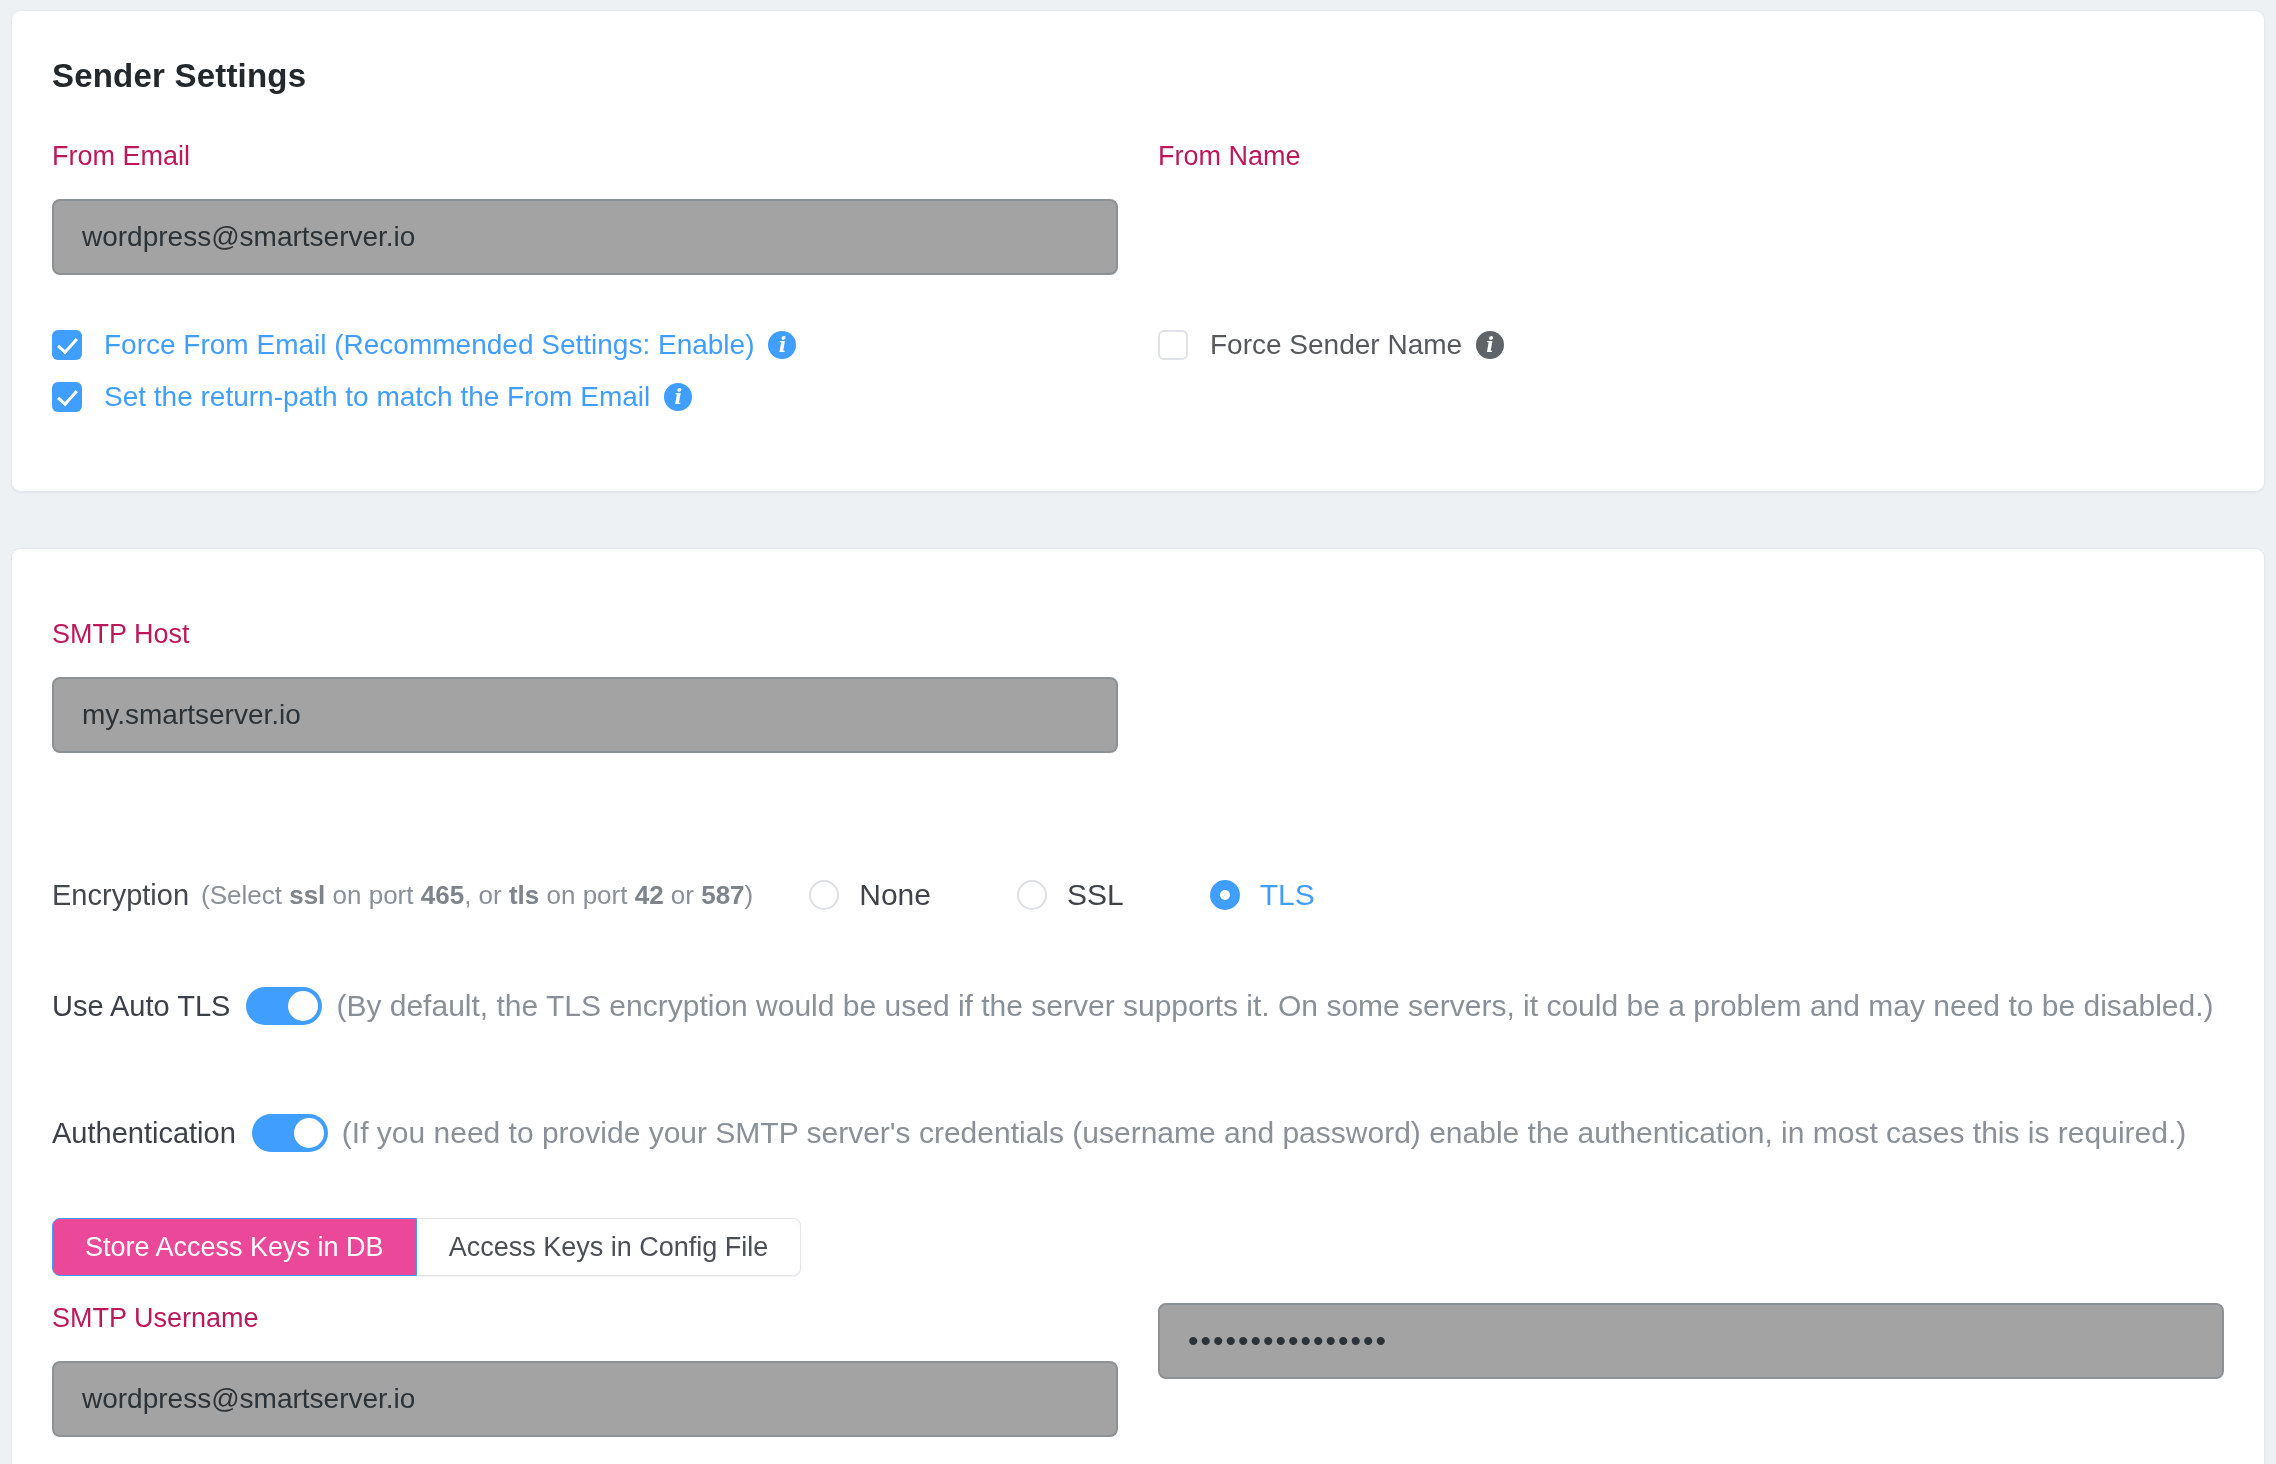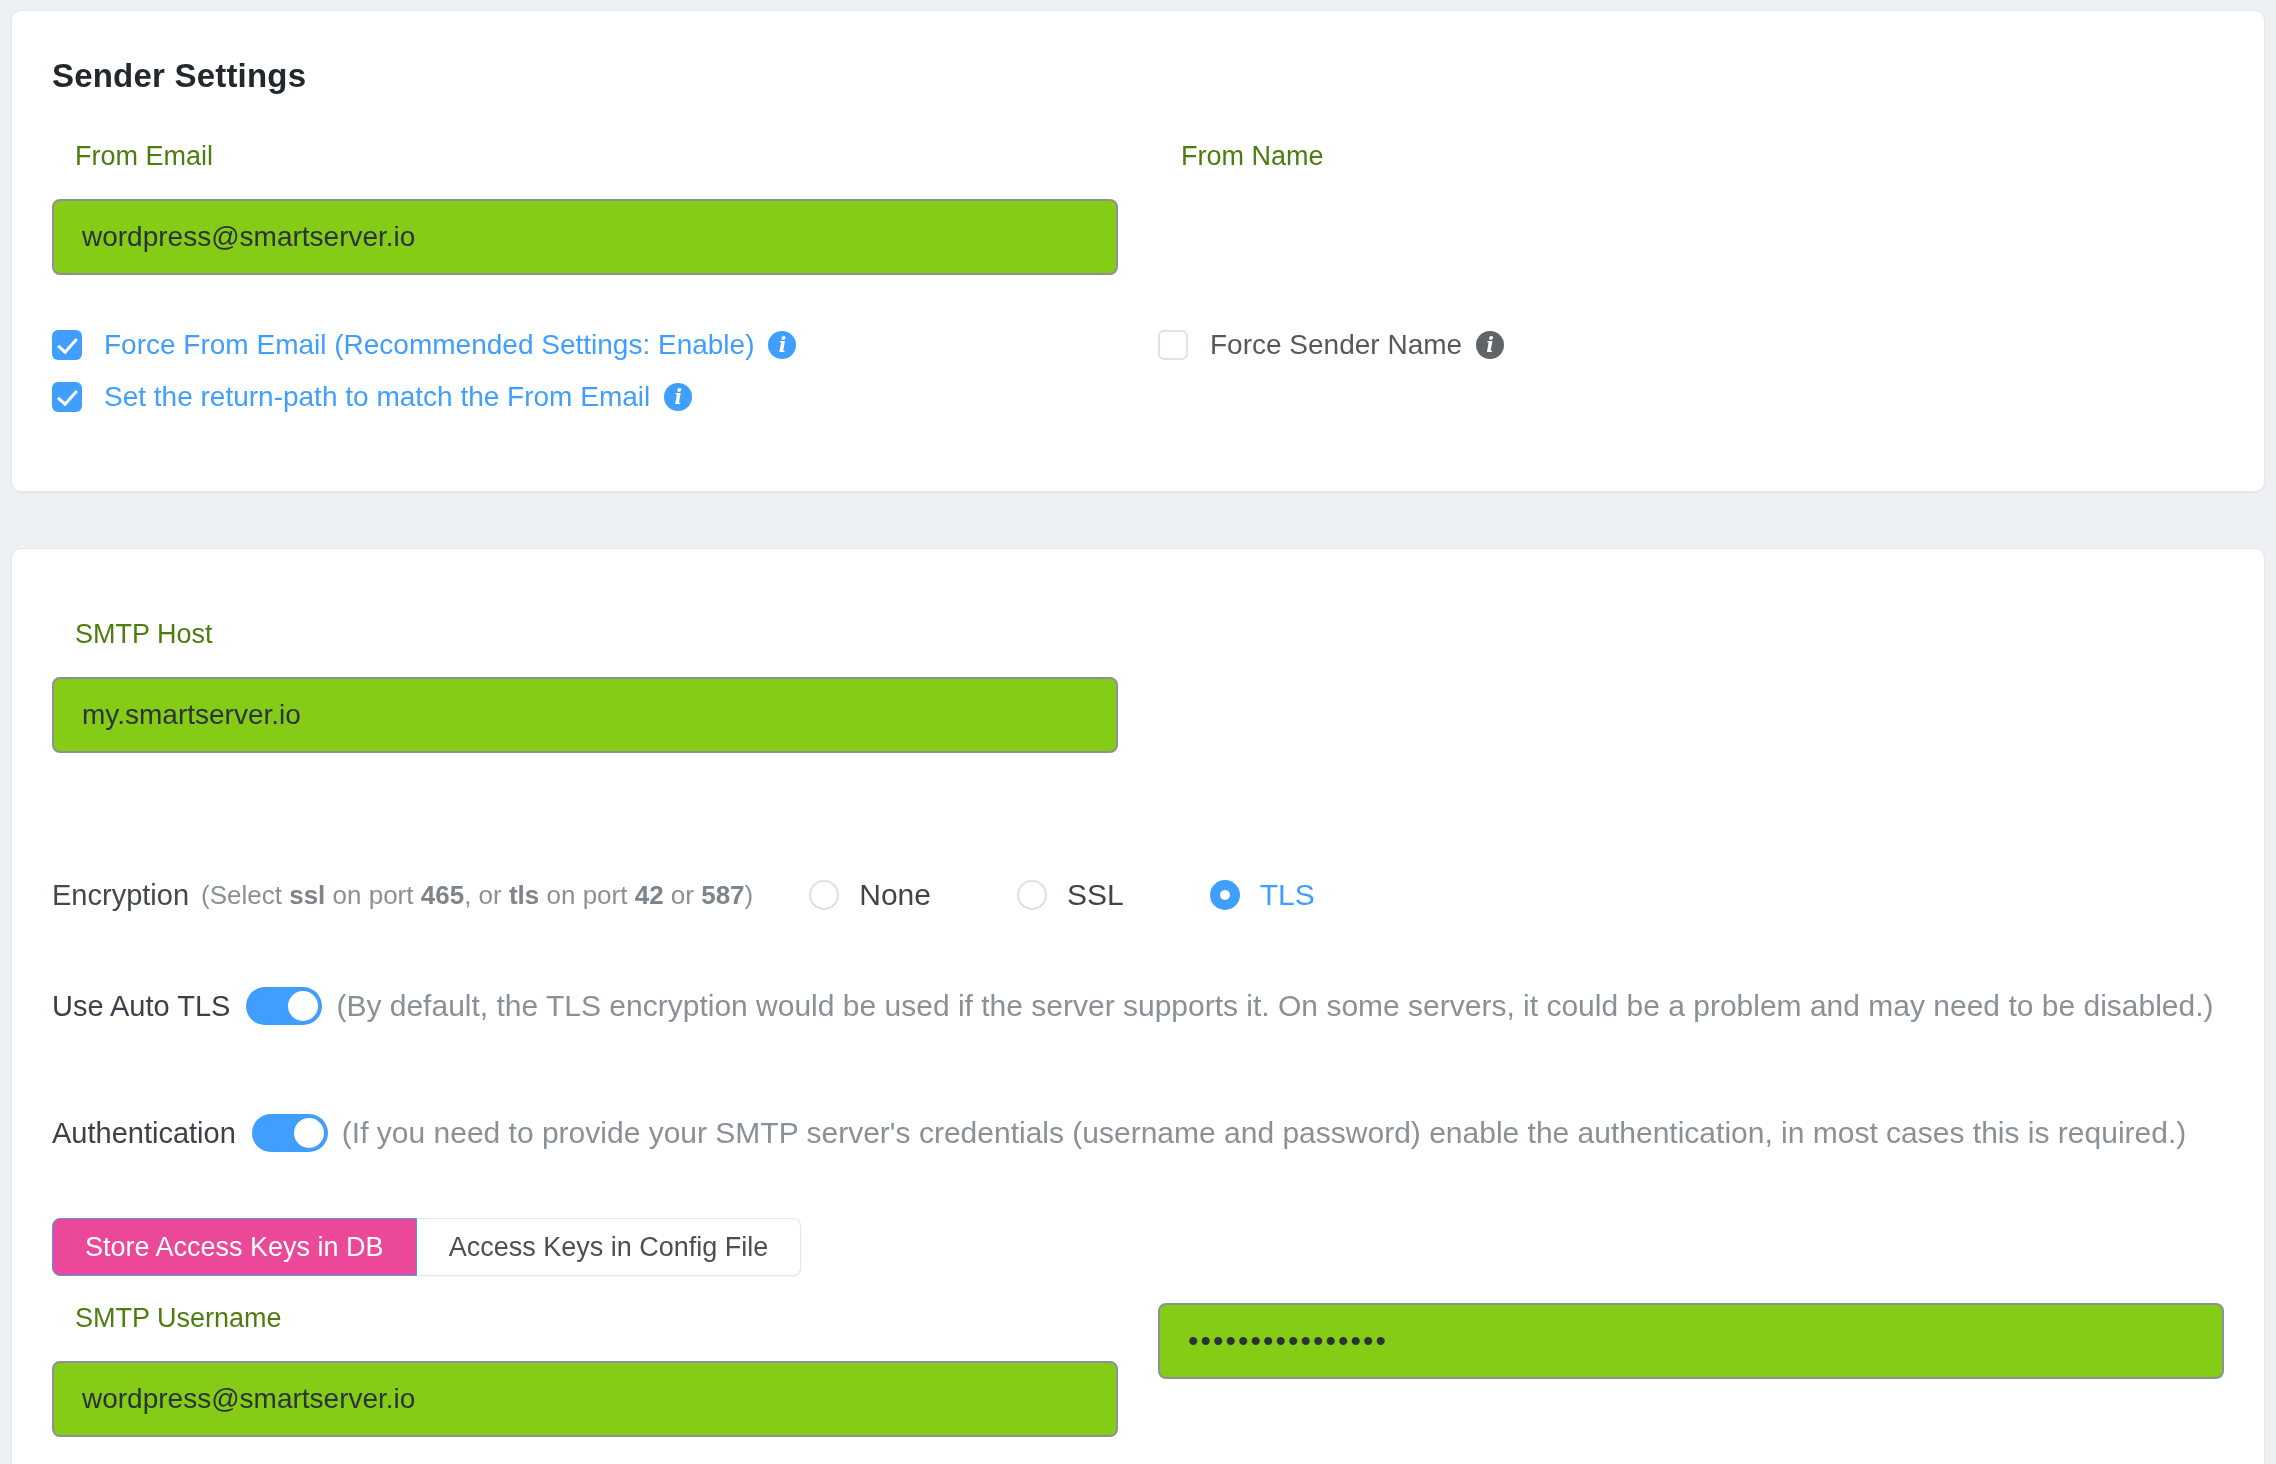--- a/index.html
+++ b/index.html
@@ -28,35 +28,34 @@
 
   .two-col {
     display: grid;
     grid-template-columns: 1fr 1fr;
     column-gap: 40px;
   }
 
   .field-label {
     display: block;
     font-size: 27px;
-    color: #4d7c0f;
+    color: #be185d;
     line-height: 30px;
     margin-bottom: 28px;
-    margin-left: 23px;
   }
   .text-input {
     width: 100%;
     height: 76px;
     border: 2px solid #8c9196;
     border-radius: 8px;
     font-family: "Liberation Sans", "DejaVu Sans", sans-serif;
     font-size: 28px;
     color: #2c3338;
     padding: 0 28px;
-    background: #84cc16;
+    background: #a3a3a3;
     outline: none;
   }
   .text-input.focused {
     border: 3px solid #2271b1;
   }
 
   .sender-fields { margin-top: 46px; }
 
   .check-area { margin-top: 50px; }
   .check-row { display: flex; align-items: center; margin-bottom: 12px; height: 40px; }

